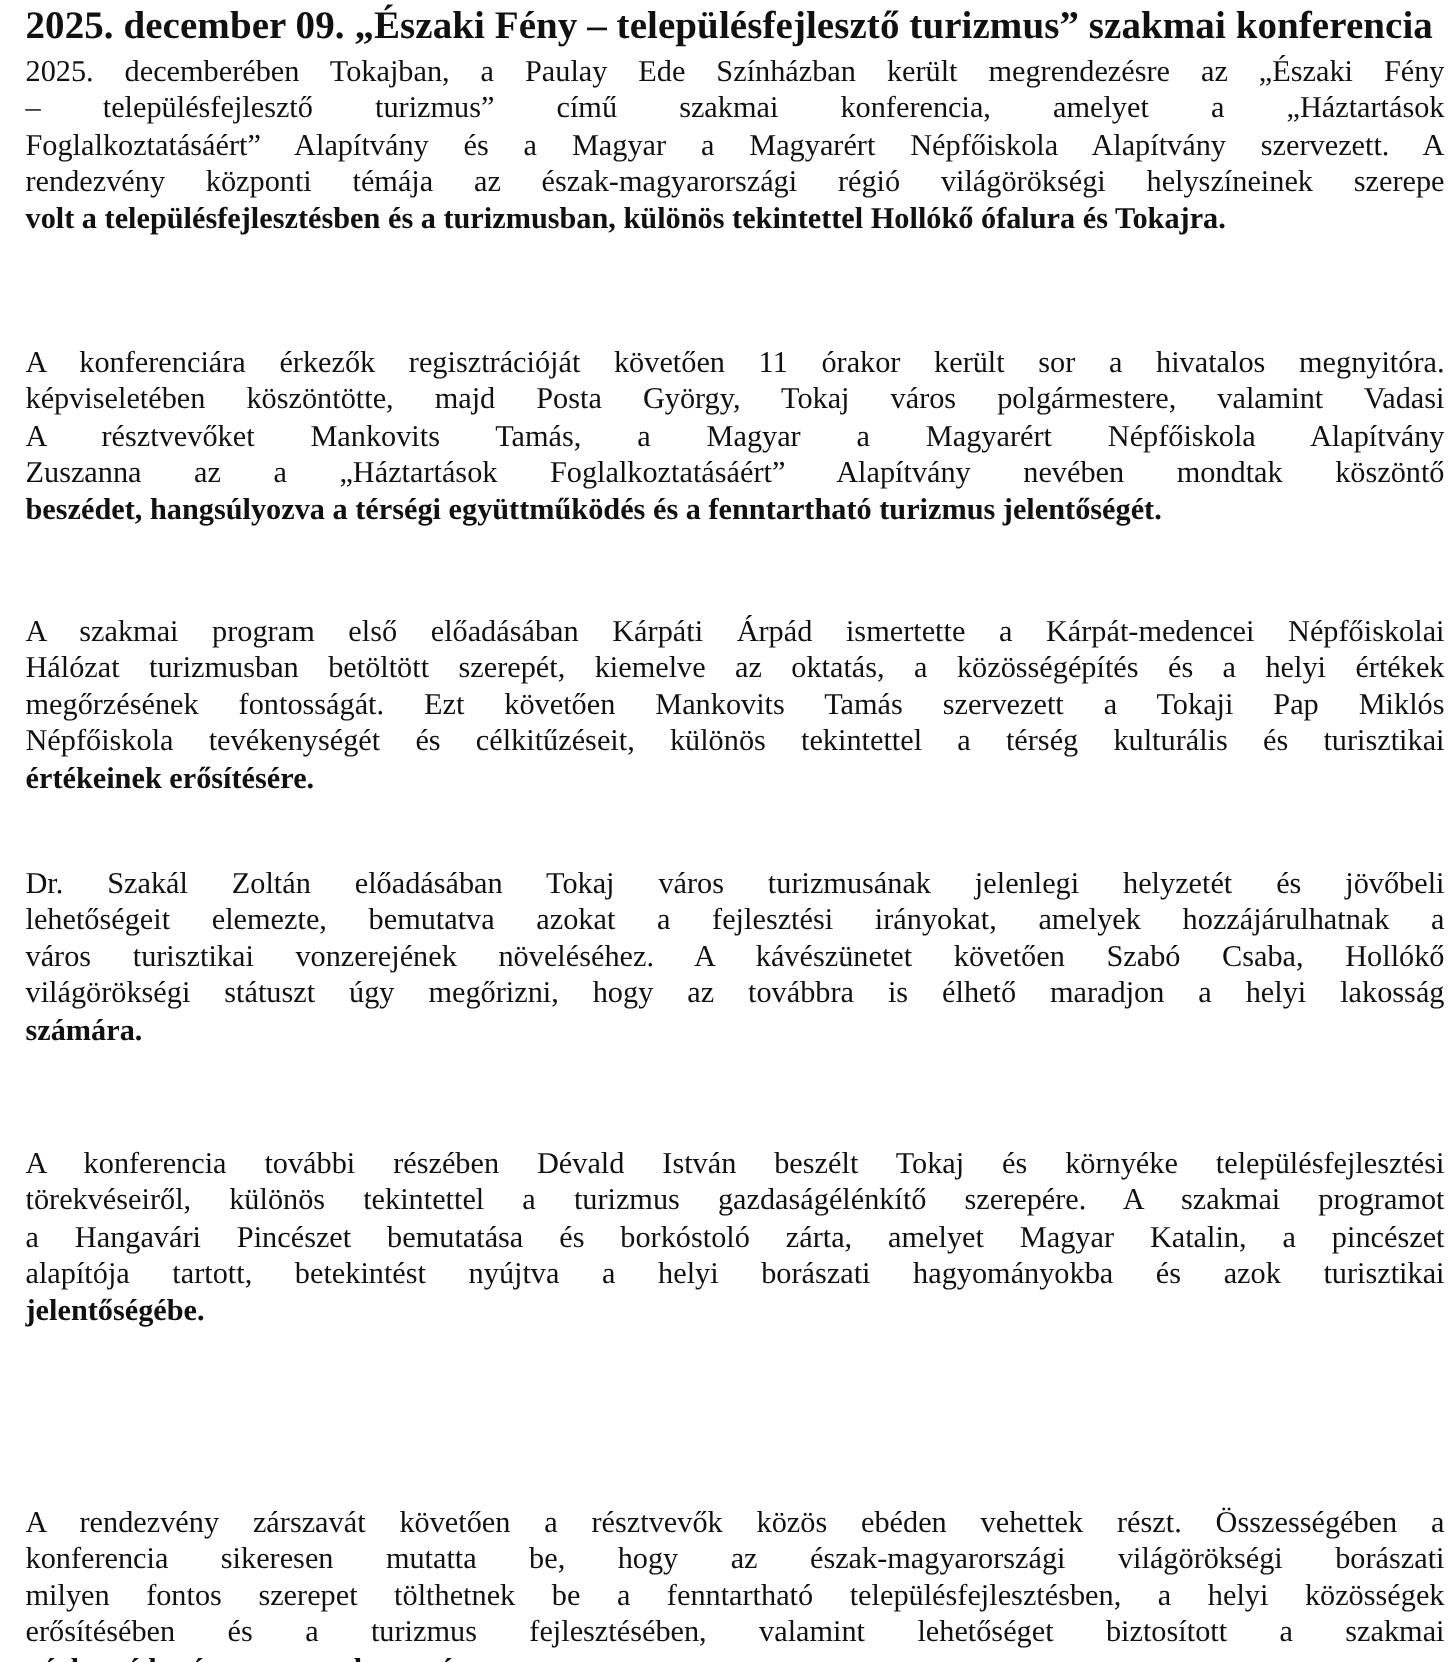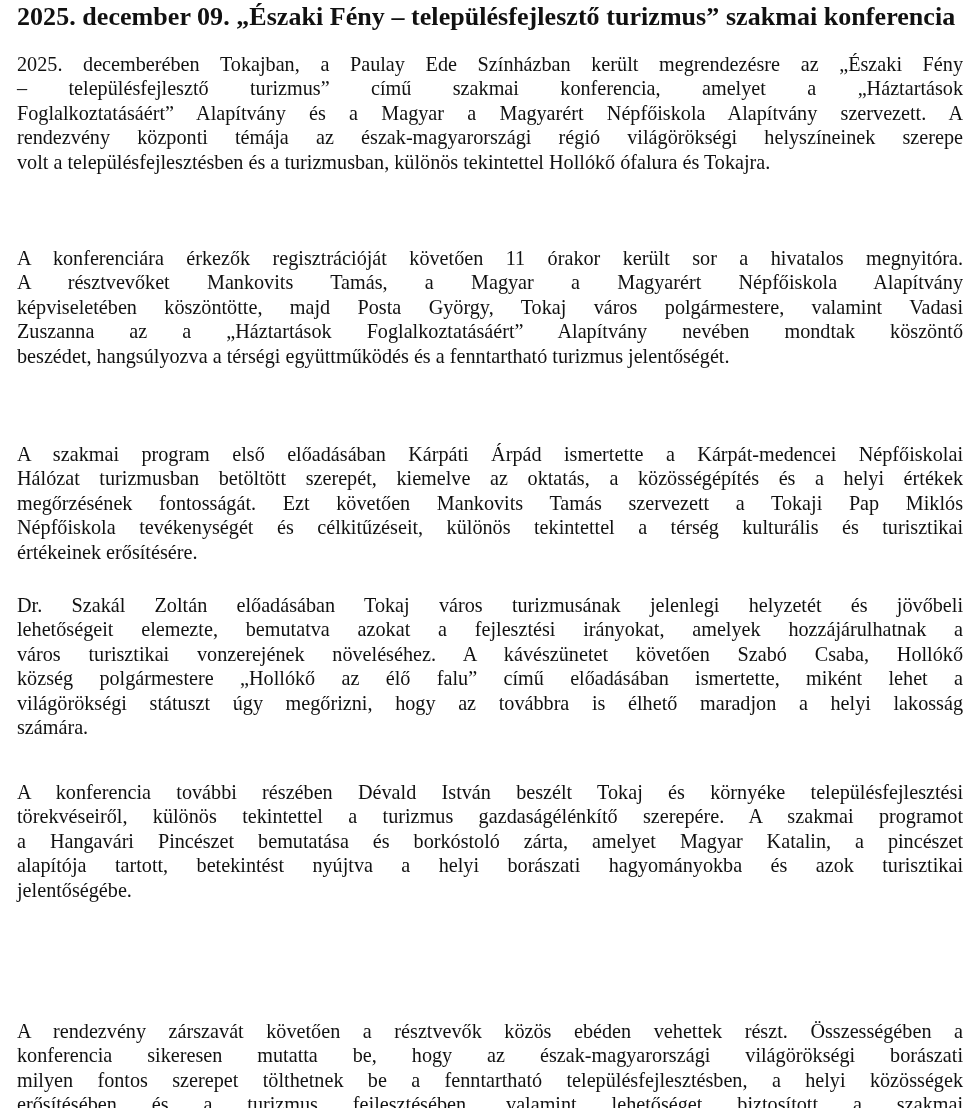--- a/index.html
+++ b/index.html
@@ -7,70 +7,69 @@
     .doc {
       position: absolute; left: 17px; top: 0; width: 946px;
       font-family: "Liberation Serif", "DejaVu Serif", serif;
       color: #111111;
     }
     .title {
       position: absolute; left: 0; top: 5px; width: 946px;
       font-weight: bold; font-size: 26px; line-height: 24px;
       white-space: nowrap; letter-spacing: 0.05px;
     }
-    .para { position: absolute; left: 0; width: 946px; margin-top: 16px; }
+    .para { position: absolute; left: 0; width: 946px; }
     .line {
       display: block; height: 24.4px; line-height: 24.4px; font-size: 20.2px;
       text-align: justify; text-align-last: justify; white-space: nowrap;
       overflow: visible;
     }
-    .line.last { text-align: left; text-align-last: left; }
+    .line.last { text-align: left; text-align-last: left; font-weight: bold; }
     .j { white-space: normal; word-spacing: 0; }
     .p1 { top: 36px; }
     .p2 { top: 230px; }
-    .p3 { top: 426px; }
+    .p3 { top: 409px; }
     .p4 { top: 577px; }
     .p5 { top: 764px; }
     .p6 { top: 1003px; }
   </style>
 </head>
 <body>
 
 <div class="doc">
   <div class="title">2025. december 09.  „Északi Fény – településfejlesztő turizmus” szakmai konferencia</div>
 
   <div class="para p1">
     <div class="line j">2025. decemberében Tokajban, a Paulay Ede Színházban került megrendezésre az „Északi Fény</div>
     <div class="line j">– településfejlesztő turizmus” című szakmai konferencia, amelyet a „Háztartások</div>
     <div class="line j">Foglalkoztatásáért” Alapítvány és a Magyar a Magyarért Népfőiskola Alapítvány szervezett. A</div>
     <div class="line j">rendezvény központi témája az észak-magyarországi régió világörökségi helyszíneinek szerepe</div>
     <div class="line j last">volt a településfejlesztésben és a turizmusban, különös tekintettel Hollókő ófalura és Tokajra.</div>
   </div>
 
   <div class="para p2">
     <div class="line j">A konferenciára érkezők regisztrációját követően 11 órakor került sor a hivatalos megnyitóra.</div>
+    <div class="line j">képviseletében köszöntötte, majd Posta György, Tokaj város polgármestere, valamint Vadasi</div>
     <div class="line j">A résztvevőket Mankovits Tamás, a Magyar a Magyarért Népfőiskola Alapítvány</div>
-    <div class="line j">képviseletében köszöntötte, majd Posta György, Tokaj város polgármestere, valamint Vadasi</div>
     <div class="line j">Zuszanna  az a „Háztartások Foglalkoztatásáért” Alapítvány nevében  mondtak köszöntő</div>
     <div class="line j last">beszédet, hangsúlyozva a térségi együttműködés és a fenntartható turizmus jelentőségét.</div>
   </div>
 
   <div class="para p3">
     <div class="line j">A szakmai program első előadásában Kárpáti Árpád ismertette a Kárpát-medencei Népfőiskolai</div>
     <div class="line j">Hálózat turizmusban betöltött szerepét, kiemelve az oktatás, a közösségépítés és a helyi értékek</div>
     <div class="line j">megőrzésének fontosságát. Ezt követően Mankovits Tamás szervezett a Tokaji Pap Miklós</div>
     <div class="line j">Népfőiskola tevékenységét és célkitűzéseit, különös tekintettel a térség kulturális és turisztikai</div>
     <div class="line j last">értékeinek erősítésére.</div>
   </div>
 
   <div class="para p4">
     <div class="line j">Dr. Szakál Zoltán előadásában Tokaj város turizmusának jelenlegi helyzetét és jövőbeli</div>
     <div class="line j">lehetőségeit elemezte, bemutatva azokat a fejlesztési irányokat, amelyek hozzájárulhatnak a</div>
     <div class="line j">város turisztikai vonzerejének növeléséhez. A kávészünetet követően Szabó Csaba, Hollókő</div>
-    <div class="line j">község polgármestere „Hollókő az élő falu” című előadásában ismertette, miként lehet a</div>
     <div class="line j">világörökségi státuszt úgy megőrizni, hogy az továbbra is élhető maradjon a helyi lakosság</div>
     <div class="line j last">számára.</div>
   </div>
 
   <div class="para p5">
     <div class="line j">A konferencia további részében Dévald István beszélt Tokaj és környéke településfejlesztési</div>
     <div class="line j">törekvéseiről, különös tekintettel a turizmus gazdaságélénkítő szerepére. A szakmai programot</div>
     <div class="line j">a Hangavári Pincészet bemutatása és borkóstoló zárta, amelyet Magyar Katalin, a pincészet</div>
     <div class="line j">alapítója tartott, betekintést nyújtva a helyi borászati hagyományokba és azok turisztikai</div>
     <div class="line j last">jelentőségébe.</div>

